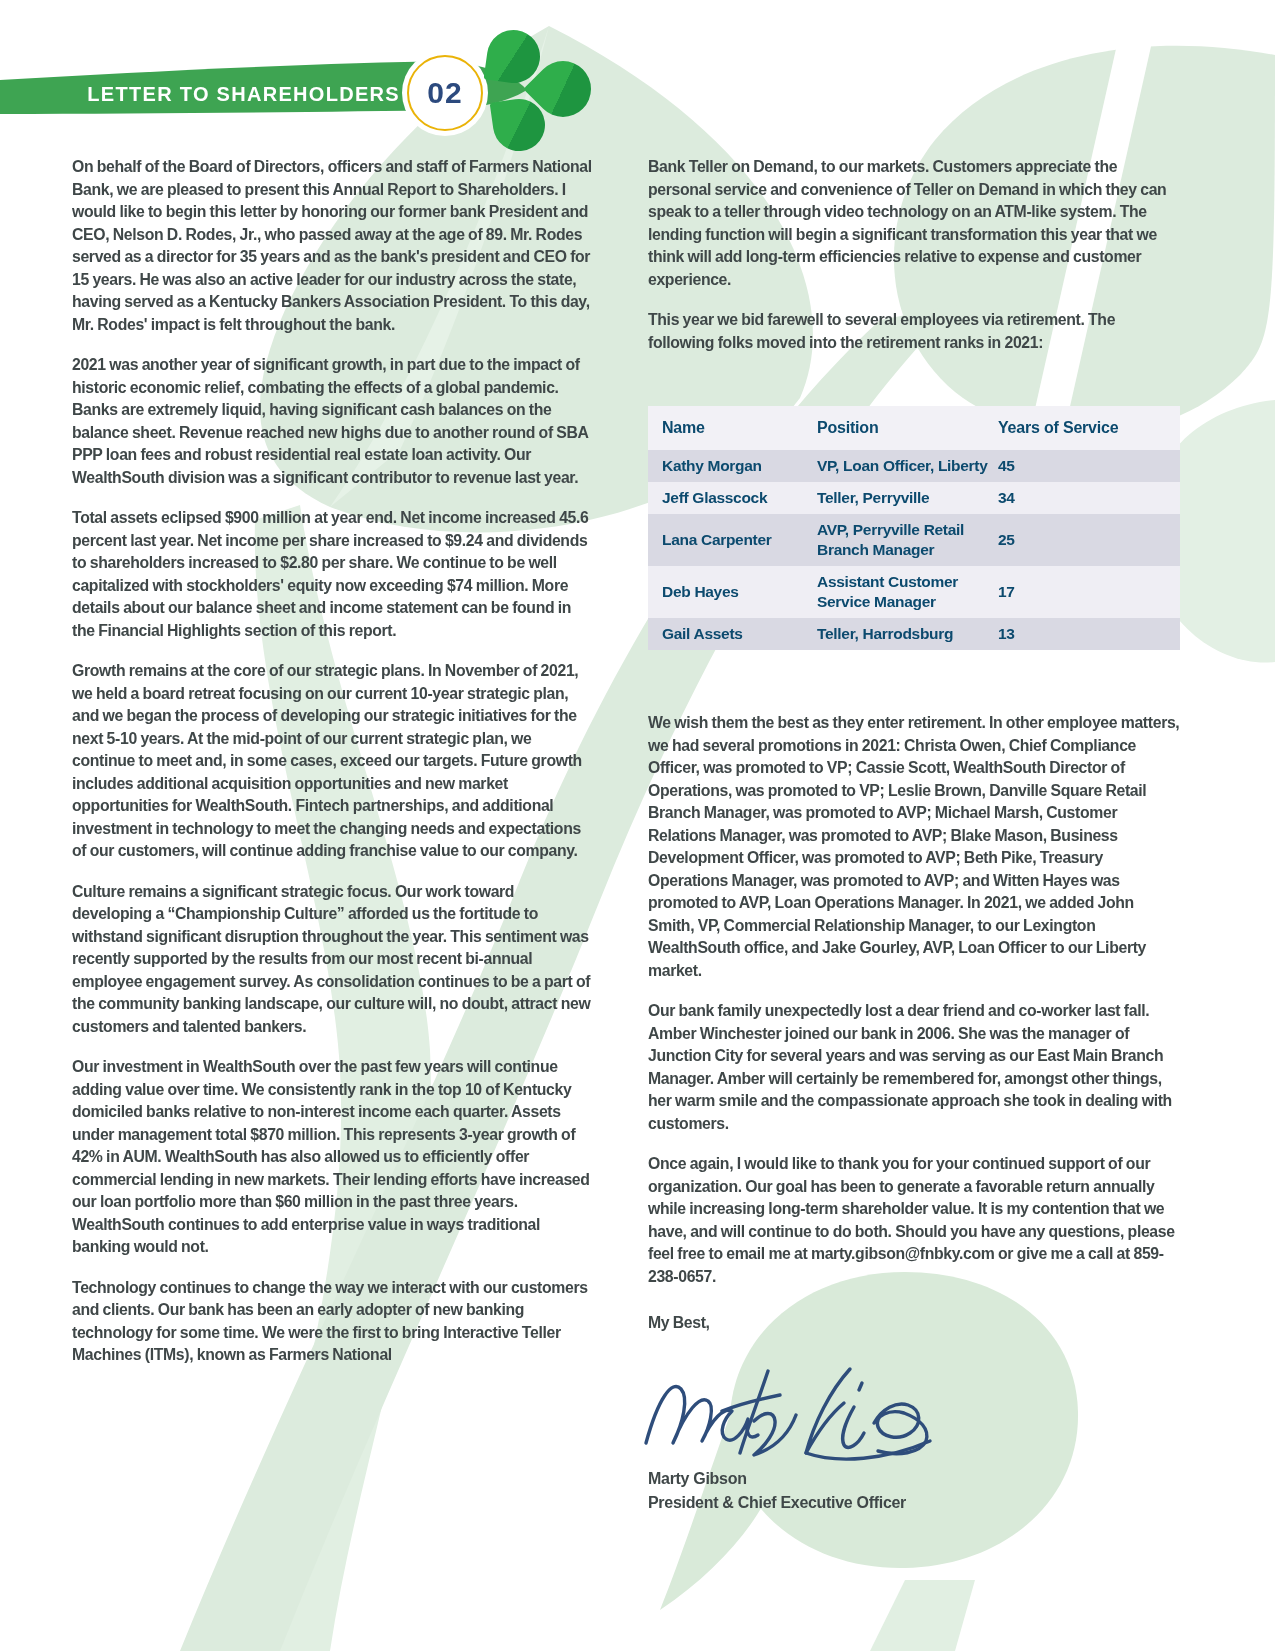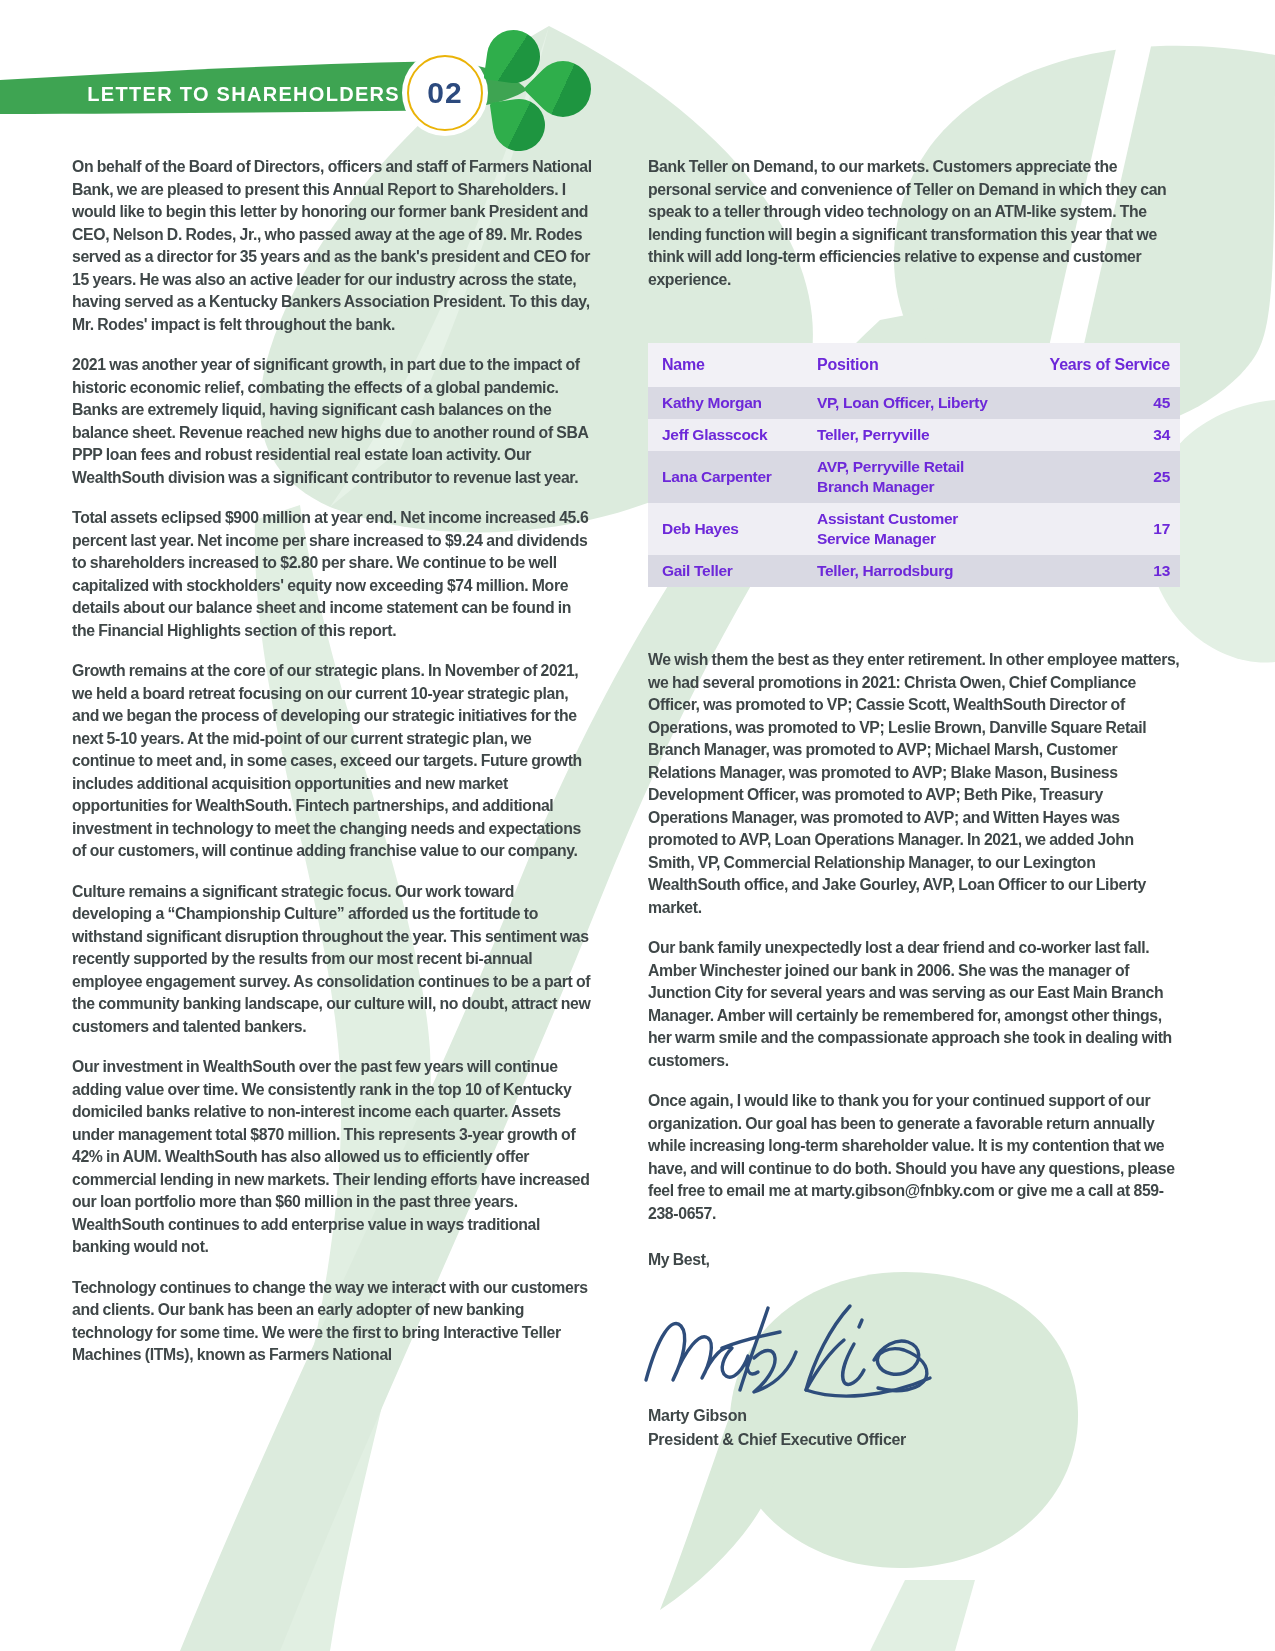--- a/index.html
+++ b/index.html
@@ -58,39 +58,39 @@
     margin:0 0 18px 0;
     font-size:15.8px;line-height:22.5px;
     font-weight:600;letter-spacing:-0.35px;word-spacing:-0.5px;
   }
   .col p.closing b{font-weight:700;}
   
   .ret-table{
     margin:52px 0 62px 0;
     width:532px;
     border-collapse:collapse;
-    color:#6d28d9;
+    color:#0c4a6e;
     table-layout:fixed;
   }
   .ret-table th{
     background:#F2F1F6;
     font-size:16px;font-weight:700;letter-spacing:-0.2px;
     text-align:left;padding:13px 10px 13px 14px;
   }
   .ret-table td{
     font-size:15.5px;font-weight:600;letter-spacing:-0.3px;
     padding:6px 10px 6px 14px;line-height:20px;
     vertical-align:middle;
   }
   .ret-table .row-dark td{background:#D9D9E3;}
   .ret-table .row-light td{background:#EFEEF4;}
   .ret-table .col-name{width:155px;}
   .ret-table .col-pos{width:195px;}
   .ret-table .col-years{width:182px;}
-  .ret-table th.years,.ret-table td.years{text-align:right;padding-left:0;}
+  .ret-table th.years,.ret-table td.years{text-align:left;padding-left:0;}
   .ret-table td{height:23px;box-sizing:border-box;}
   
   .valediction{margin-top:24px !important;}
   .signature-svg{display:block;margin:16px 0 2px -10px;width:300px;height:112px;}
   .signatory{font-size:16px;font-weight:700;line-height:24px;letter-spacing:-0.3px;}
 </style>
 </head>
 <body>
 
 <div class="page">
@@ -125,20 +125,21 @@
     <p>2021 was another year of significant growth, in part due to the impact of historic economic relief, combating the effects of a global pandemic. Banks are extremely liquid, having significant cash balances on the balance sheet. Revenue reached new highs due to another round of SBA PPP loan fees and robust residential real estate loan activity. Our WealthSouth division was a significant contributor to revenue last year.</p>
     <p>Total assets eclipsed $900 million at year end. Net income increased 45.6 percent last year. Net income per share increased to $9.24 and dividends to shareholders increased to $2.80 per share. We continue to be well capitalized with stockholders' equity now exceeding $74 million. More details about our balance sheet and income statement can be found in the Financial Highlights section of this report.</p>
     <p>Growth remains at the core of our strategic plans. In November of 2021, we held a board retreat focusing on our current 10-year strategic plan, and we began the process of developing our strategic initiatives for the next 5-10 years. At the mid-point of our current strategic plan, we continue to meet and, in some cases, exceed our targets. Future growth includes additional acquisition opportunities and new market opportunities for WealthSouth. Fintech partnerships, and additional investment in technology to meet the changing needs and expectations of our customers, will continue adding franchise value to our company.</p>
     <p>Culture remains a significant strategic focus. Our work toward developing a “Championship Culture” afforded us the fortitude to withstand significant disruption throughout the year. This sentiment was recently supported by the results from our most recent bi-annual employee engagement survey. As consolidation continues to be a part of the community banking landscape, our culture will, no doubt, attract new customers and talented bankers.</p>
     <p>Our investment in WealthSouth over the past few years will continue adding value over time. We consistently rank in the top 10 of Kentucky domiciled banks relative to non-interest income each quarter. Assets under management total $870 million. This represents 3-year growth of 42% in AUM. WealthSouth has also allowed us to efficiently offer commercial lending in new markets. Their lending efforts have increased our loan portfolio more than $60 million in the past three years. WealthSouth continues to add enterprise value in ways traditional banking would not.</p>
     <p>Technology continues to change the way we interact with our customers and clients. Our bank has been an early adopter of new banking technology for some time. We were the first to bring Interactive Teller Machines (ITMs), known as Farmers National</p>
   </div>
 
   <div class="col col-right">
     <p>Bank Teller on Demand, to our markets. Customers appreciate the personal service and convenience of Teller on Demand in which they can speak to a teller through video technology on an ATM-like system. The lending function will begin a significant transformation this year that we think will add long-term efficiencies relative to expense and customer experience.</p>
+    <p>This year we bid farewell to several employees via retirement. The following folks moved into the retirement ranks in 2021:</p>
 
     <table class="ret-table">
       <colgroup>
         <col class="col-name">
           <col class="col-pos">
           <col class="col-years">
       </colgroup>
       <thead>
         <tr>
           <th>Name</th>
@@ -161,21 +162,21 @@
           <td>Lana Carpenter</td>
           <td>AVP, Perryville Retail Branch Manager</td>
           <td class="years">25</td>
         </tr>
         <tr class="row-light">
           <td>Deb Hayes</td>
           <td>Assistant Customer Service Manager</td>
           <td class="years">17</td>
         </tr>
         <tr class="row-dark">
-          <td>Gail Teller</td>
+          <td>Gail Assets</td>
           <td>Teller, Harrodsburg</td>
           <td class="years">13</td>
         </tr>
       </tbody>
     </table>
 
     <p>We wish them the best as they enter retirement. In other employee matters, we had several promotions in 2021: Christa Owen, Chief Compliance Officer, was promoted to VP; Cassie Scott, WealthSouth Director of Operations, was promoted to VP; Leslie Brown, Danville Square Retail Branch Manager, was promoted to AVP; Michael Marsh, Customer Relations Manager, was promoted to AVP; Blake Mason, Business Development Officer, was promoted to AVP; Beth Pike, Treasury Operations Manager, was promoted to AVP; and Witten Hayes was promoted to AVP, Loan Operations Manager. In 2021, we added John Smith, VP, Commercial Relationship Manager, to our Lexington WealthSouth office, and Jake Gourley, AVP, Loan Officer to our Liberty market.</p>
     <p>Our bank family unexpectedly lost a dear friend and co-worker last fall. Amber Winchester joined our bank in 2006. She was the manager of Junction City for several years and was serving as our East Main Branch Manager. Amber will certainly be remembered for, amongst other things, her warm smile and the compassionate approach she took in dealing with customers.</p>
 
     <p class="closing"><span>Once again, I would like to thank you for your continued support of our organization. Our goal has been to generate a favorable return annually while increasing long-term shareholder value. It is my contention that we have, and will continue to do both. Should you have any questions, please feel free to email me at </span><b>marty.gibson@fnbky.com</b><span> or give me a call at </span><b>859-238-0657</b><span>.</span></p>

